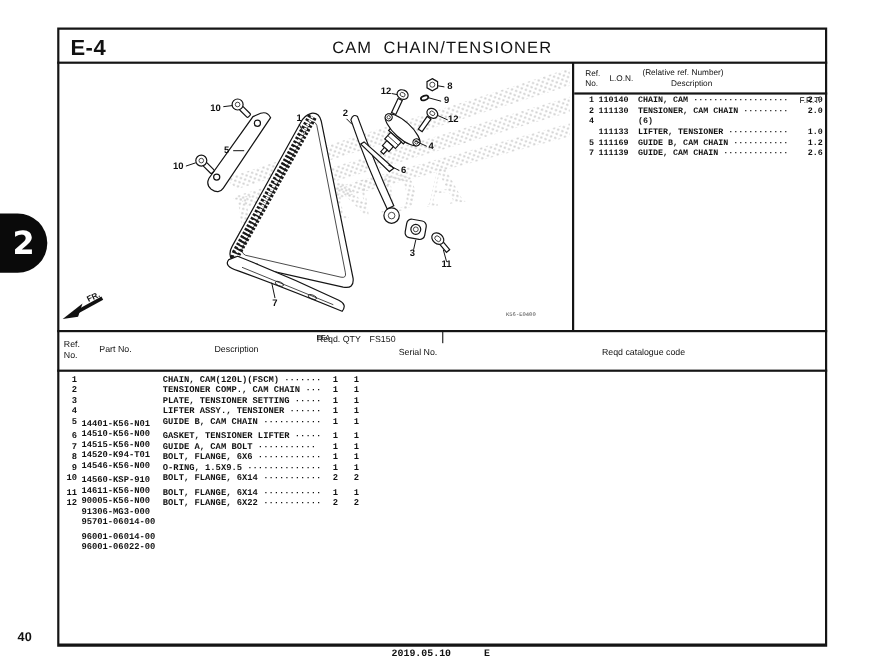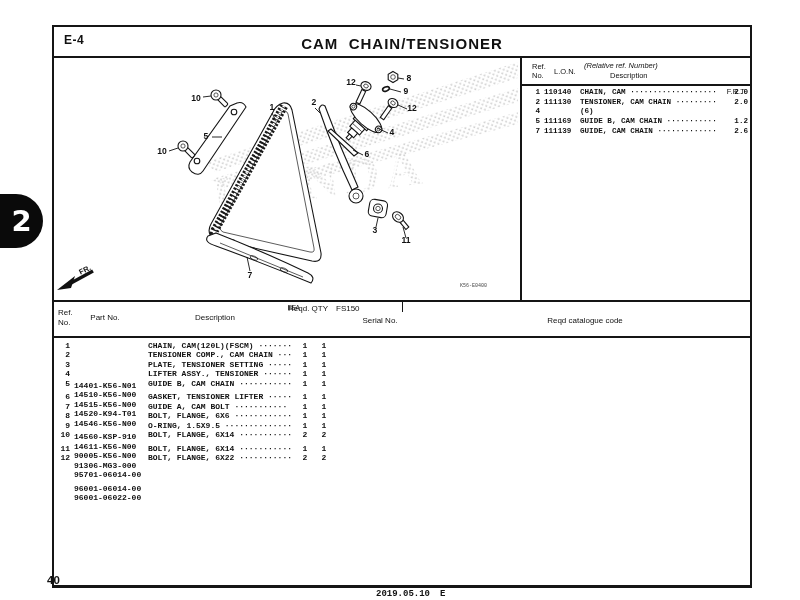--- a/index.html
+++ b/index.html
@@ -3,33 +3,33 @@
 <meta charset="utf-8">
 <style>
   html,body{margin:0;padding:0;}
   body{width:800px;height:600px;background:#fff;position:relative;overflow:hidden;
        font-family:"Liberation Sans",sans-serif;color:#111;}
   .abs{position:absolute;}
   
   .frame{left:52px;top:25px;width:700px;height:563px;border:2px solid #151515;
          border-bottom-width:3px;box-sizing:border-box;}
   .hdr-band{left:52px;top:25px;width:700px;height:33px;border-bottom:2px solid #151515;box-sizing:border-box;}
-  .sec-code{left:64px;top:33px;font-size:12px;font-weight:bold;letter-spacing:.5px;}
-  .pg-title{left:52px;top:35px;width:700px;text-align:center;font-size:15px;font-weight:bold;
+  .sec-code{left:64px;top:33px;font-size:20px;font-weight:bold;letter-spacing:.5px;}
+  .pg-title{left:52px;top:35px;width:700px;text-align:center;font-size:15px;font-weight:normal;
             white-space:pre;letter-spacing:1px;}
   
   .tab2{left:0;top:194px;width:43px;height:54px;background:#0a0a0a;border-radius:0 27px 27px 0;
         display:flex;align-items:center;justify-content:center;}
   .tab2 span{color:#fff;font-size:29px;font-weight:bold;font-family:"DejaVu Sans",sans-serif;}
   
   .lon-panel{left:520px;top:57px;width:232px;height:243px;border-left:2px solid #151515;box-sizing:border-box;}
   .lon-head{position:absolute;left:0;top:0;width:100%;height:29px;border-bottom:2px solid #151515;box-sizing:border-box;}
   .lon-head span{position:absolute;font-size:7.5px;}
   .lh-ref1{left:10px;top:5px;} .lh-ref2{left:10px;top:14px;}
-  .lh-lon{left:32px;top:10px;} .lh-desc1{left:62px;top:4px;font-style:italic;} .lh-desc2{left:88px;top:14px;}
+  .lh-lon{left:32px;top:10px;} .lh-desc1{left:62px;top:4px;} .lh-desc2{left:88px;top:14px;}
   .lh-frt{right:6px;top:10px;margin-top:20px;}
   .lon-rows{position:absolute;left:0;top:31px;width:100%;}
   .lrow{position:relative;height:9.7px;font-family:"Liberation Mono",monospace;
         font-size:7.6px;font-weight:bold;}
   .lrow span{position:absolute;top:0;line-height:9.7px;}
   .lref{left:4px;width:14px;text-align:right;}
   .llon{left:22px;} .ldesc{left:58px;white-space:pre;} .lfrt{left:198px;width:28px;text-align:right;}
   
   .pt-head{left:52px;top:300px;width:700px;height:38px;border-top:2px solid #151515;
            border-bottom:2px solid #151515;box-sizing:border-box;}
@@ -54,22 +54,22 @@
   .ppart{left:22px;margin-top:40px;} .pdesc{left:96px;white-space:pre;}
   .pf{left:246px;width:14px;text-align:center;} .pfa{left:265px;width:14px;text-align:center;}
   
   .diagram{left:52px;top:57px;}
   .lbl{font-family:"Liberation Sans",sans-serif;font-size:8.6px;font-weight:bold;fill:#111;
        text-anchor:middle;}
   .ln{stroke:#111;stroke-width:0.9;fill:none;}
   .part{stroke:#151515;stroke-width:1.1;fill:#fff;}
   .thin{stroke:#151515;stroke-width:0.7;fill:none;}
   
-  .pageno{left:47px;top:574px;font-size:11.5px;font-weight:bold;}
-  .f-date{left:356px;top:589px;font-family:"Liberation Mono",monospace;font-size:9px;font-weight:bold;margin-left:20px;}
+  .pageno{left:16px;top:574px;font-size:11.5px;font-weight:bold;}
+  .f-date{left:356px;top:589px;font-family:"Liberation Mono",monospace;font-size:9px;font-weight:bold;}
   .f-mark{left:440px;top:589px;font-family:"Liberation Mono",monospace;font-size:9px;font-weight:bold;}
 </style>
 </head>
 <body>
 
 <div class="abs frame"></div>
 
 <div class="abs hdr-band"></div>
 <div class="abs sec-code">E-4</div>
 <div class="abs pg-title">CAM  CHAIN/TENSIONER</div>
@@ -251,20 +251,26 @@
       <span class="lref">2</span>
       <span class="llon">111130</span>
       <span class="ldesc">TENSIONER, CAM CHAIN ·········</span>
       <span class="lfrt">2.0</span>
     </div>
       <div class="lrow">
       <span class="lref">4</span>
       <span class="llon"></span>
       <span class="ldesc">(6)</span>
       <span class="lfrt"></span>
+    </div>
+      <div class="lrow">
+      <span class="lref"></span>
+      <span class="llon">111133</span>
+      <span class="ldesc">LIFTER, TENSIONER ············</span>
+      <span class="lfrt">1.0</span>
     </div>
       <div class="lrow">
       <span class="lref">5</span>
       <span class="llon">111169</span>
       <span class="ldesc">GUIDE B, CAM CHAIN ···········</span>
       <span class="lfrt">1.2</span>
     </div>
       <div class="lrow">
       <span class="lref">7</span>
       <span class="llon">111139</span>

